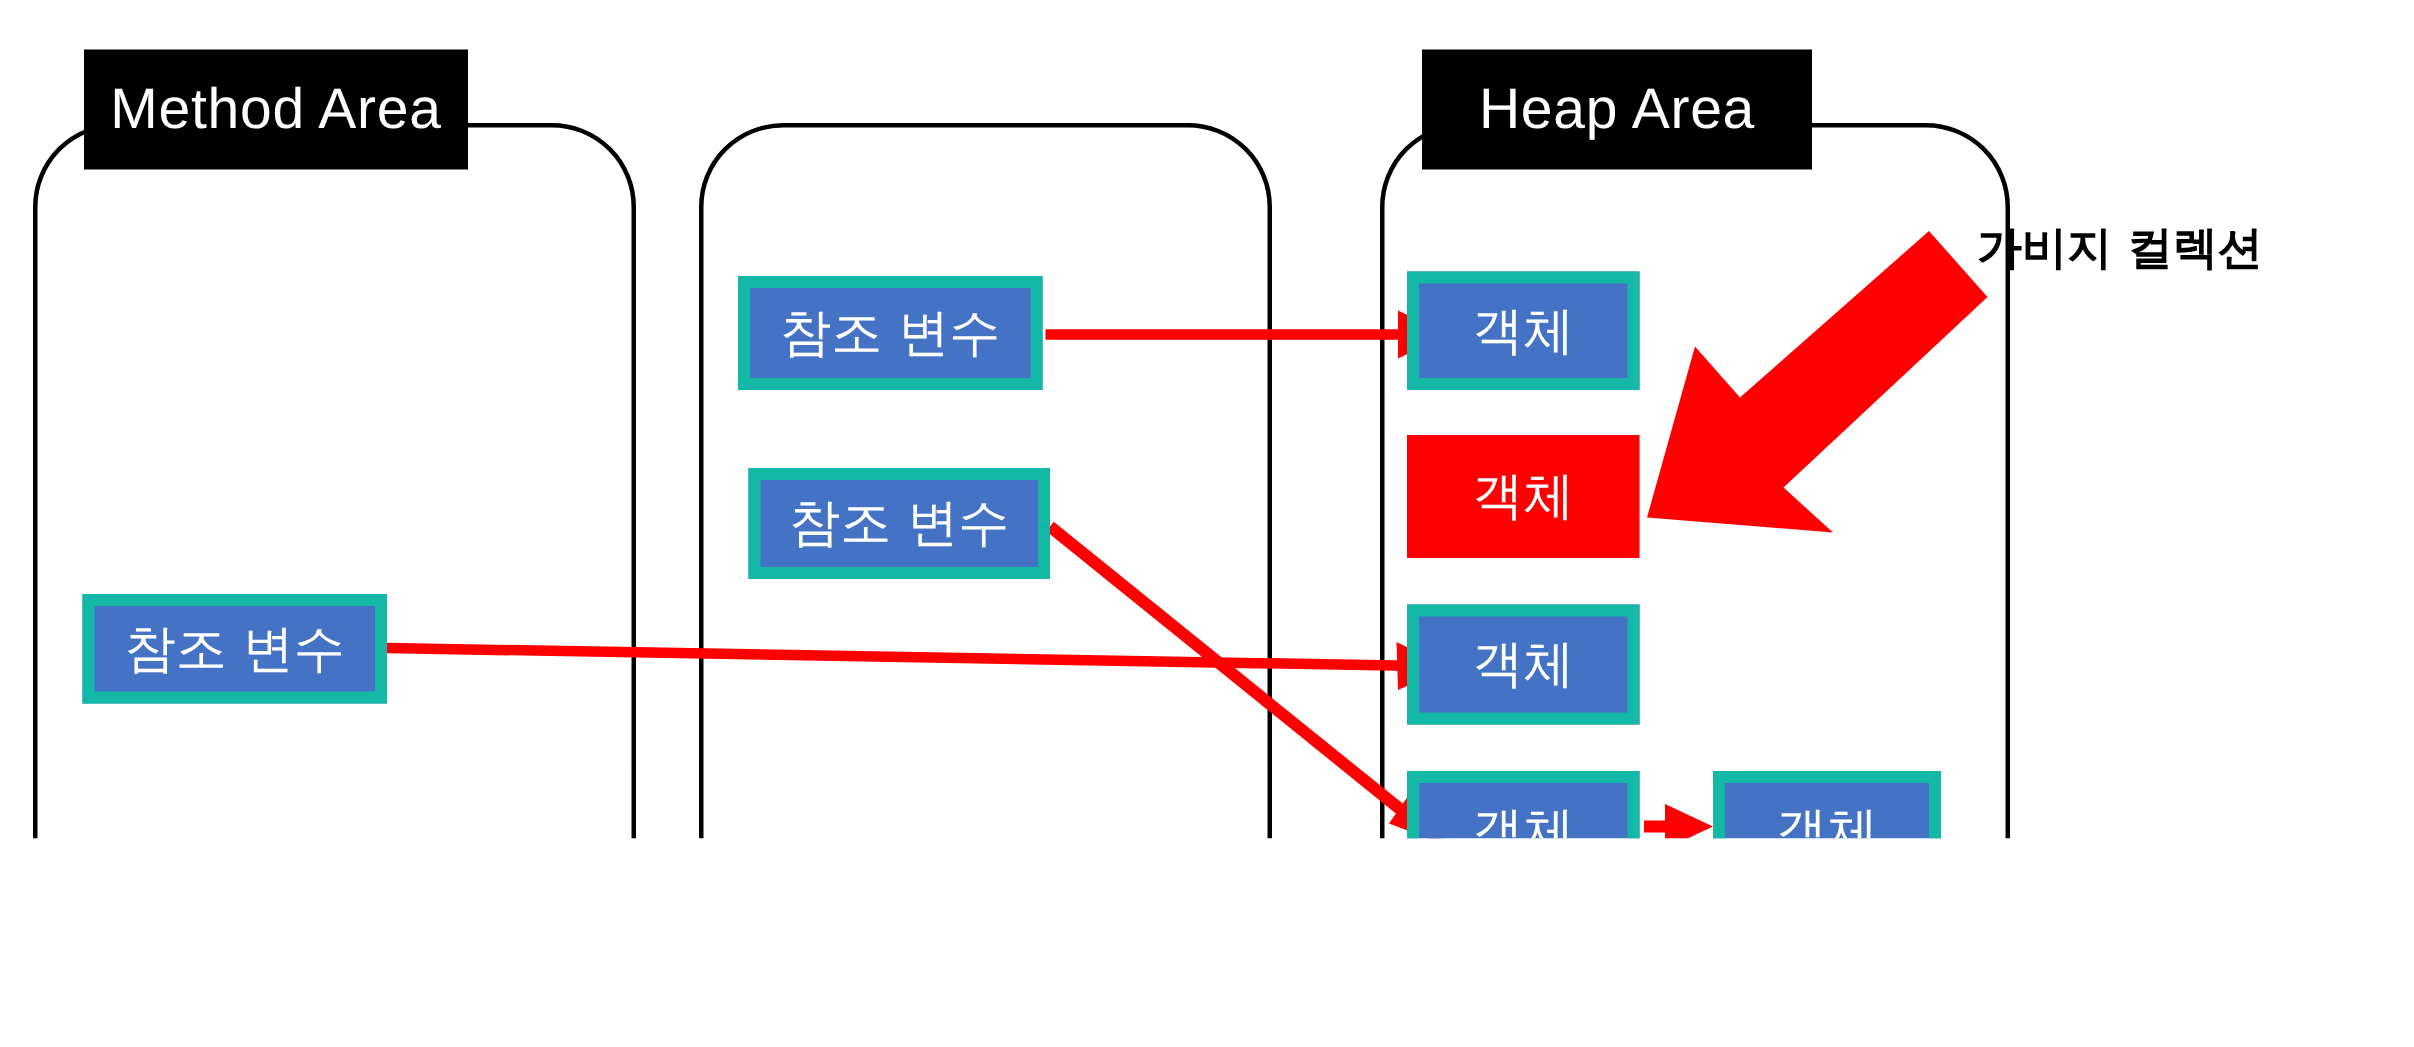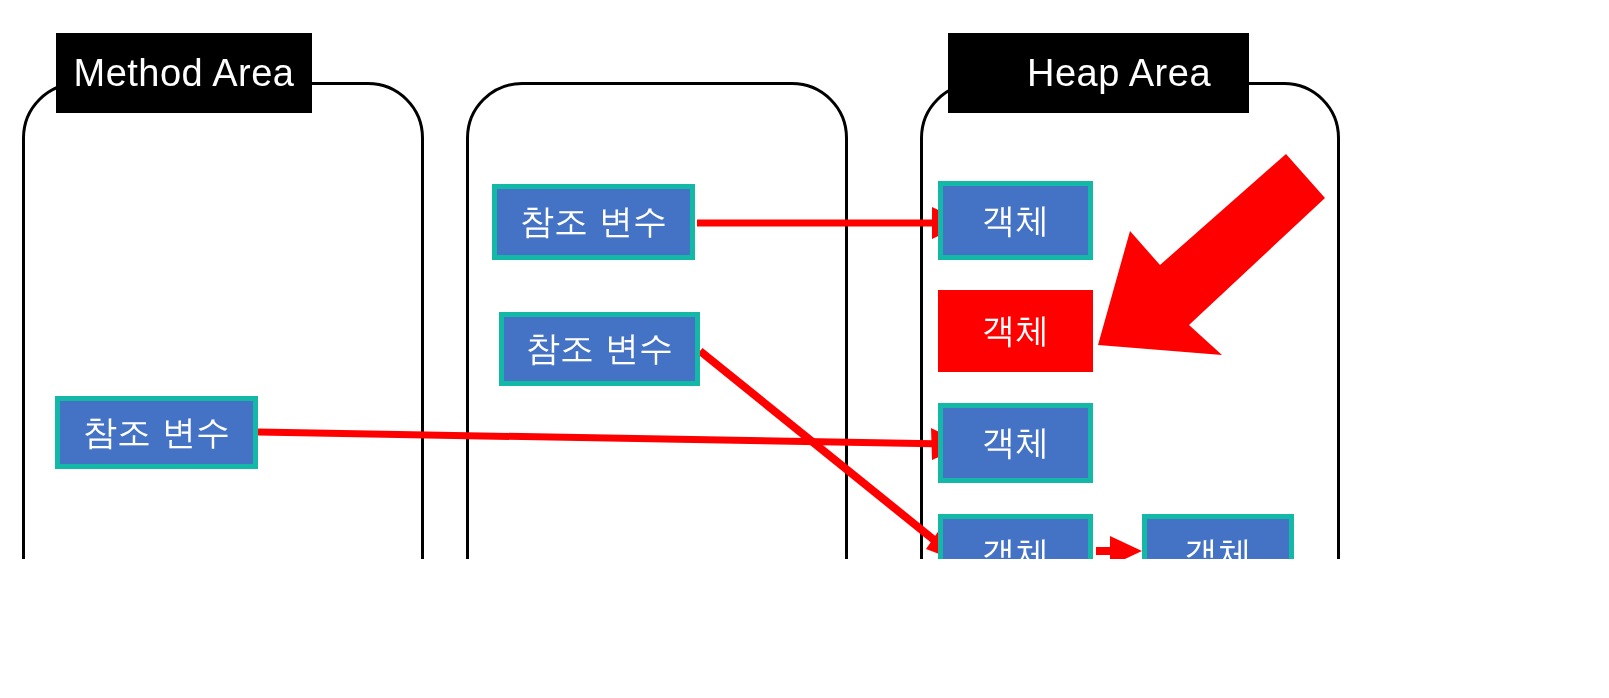--- a/index.html
+++ b/index.html
@@ -42,21 +42,21 @@
     justify-content: center;
     color: #ffffff;
     font-size: 34px;
     font-family: "DejaVu Sans", sans-serif;
     font-weight: 400;
     box-sizing: border-box;
     z-index: 4;
   }
   .node-blue {
     background: #4472C4;
-    border: 5px solid #14b8a6;
+    border: 8px solid #14b8a6;
   }
   .node-red {
     background: #FF0000;
     border: none;
   }
   svg.arrow-layer {
     position: absolute;
     left: 0;
     top: 0;
     width: 1609px;
@@ -89,21 +89,21 @@
 
 <div id="canvas">
 
   <div class="region-outline" style="left:22px; top:82px; width:402px; height:598px;"></div>
   <div class="region-outline" style="left:466px; top:82px; width:382px; height:598px;"></div>
   <div class="region-outline" style="left:920px; top:82px; width:420px; height:598px;"></div>
 
   <div class="region-title" style="left:56px; top:33px; width:256px; height:80px;">
     <span>Method Area</span>
   </div>
-  <div class="region-title" style="left:948px; top:33px; width:260px; height:80px;padding-left:41px;">
+  <div class="region-title" style="left:948px; top:33px; width:260px; height:80px;">
     <span>Heap Area</span>
   </div>
 
   <svg class="arrow-layer" viewBox="0 0 1609 698" xmlns="http://www.w3.org/2000/svg">
 
     <g>
       <line x1="697" y1="223" x2="948" y2="223" stroke="#FF0000" stroke-width="7"></line>
       <polygon points="966,223 932,207 932,239" fill="#FF0000"></polygon>
     </g>
 
@@ -150,15 +150,16 @@
     <span>객체</span>
   </div>
 
   <svg class="big-arrow-layer" viewBox="0 0 1609 698" xmlns="http://www.w3.org/2000/svg">
     <g>
       <polygon fill="#FF0000" points="1286,154 1325,198 1189,325 1222,355 1098,345 1130,231 1160,265"></polygon>
     </g>
   </svg>
 
   <div class="callout" style="left:1318px; top:109px; width:290px;">
+    <div>가비지 컬렉션</div>
   </div>
 
 </div>
 
 </body></html>

